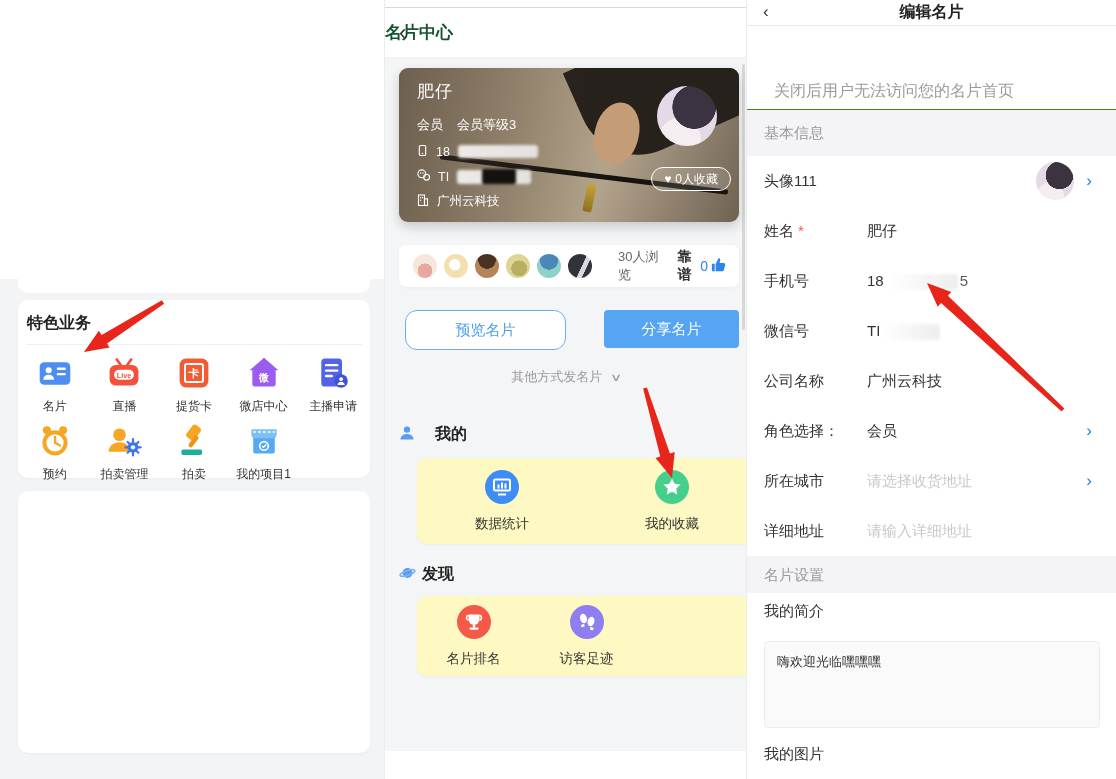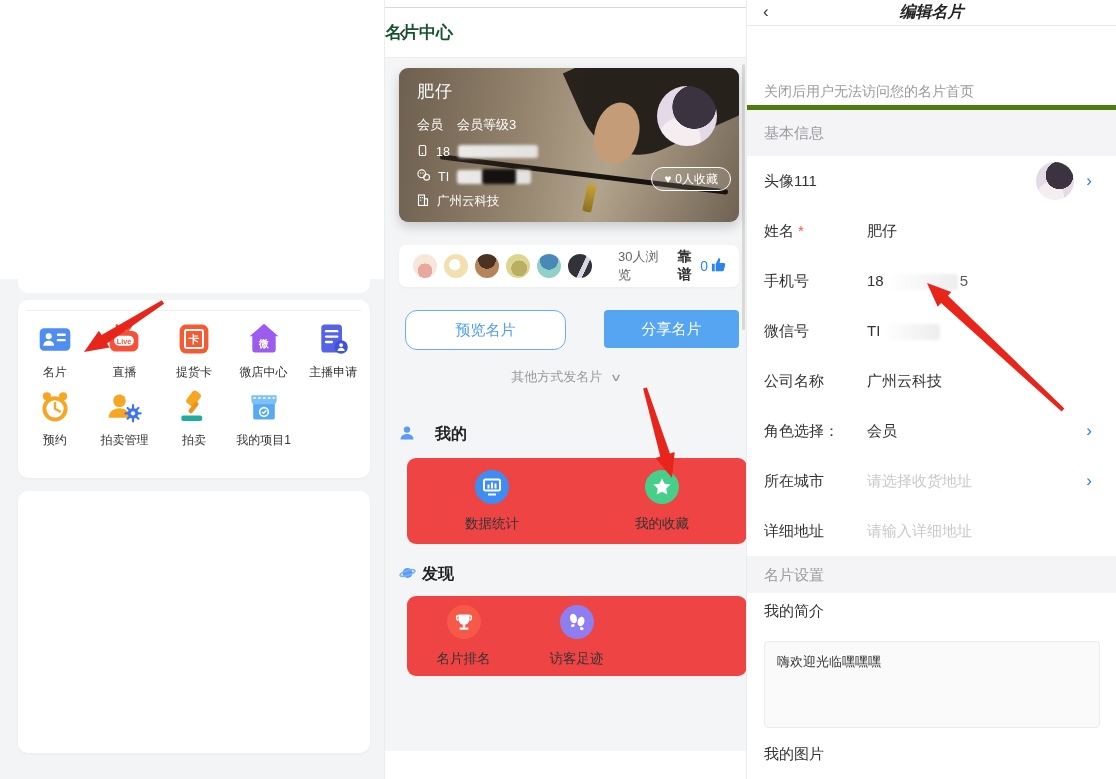--- a/index.html
+++ b/index.html
@@ -59,35 +59,35 @@
   .views{font-size:13px;color:#666;margin-left:12px;}
   .kaopu{margin-left:auto;display:flex;align-items:center;font-size:14px;}
   .kaopu b{color:#333;}
   .kaopu .cnt{color:#2b85f0;margin:0 2px 0 1px;}
   
   .btn-preview{position:absolute;left:20px;top:310px;width:159px;height:38px;background:#fff;border:1px solid #6badf3;border-radius:12px;color:#4a9cf0;font-size:15px;display:flex;align-items:center;justify-content:center;cursor:pointer;}
   .btn-share{position:absolute;left:219px;top:310px;width:135px;height:38px;background:#55a5f3;border-radius:4px;color:#fff;font-size:15px;display:flex;align-items:center;justify-content:center;cursor:pointer;}
   .other{position:absolute;left:0;top:368px;width:100%;text-align:center;font-size:13px;color:#9a9a9a;cursor:pointer;}
   .other .caret{display:inline-block;margin-left:6px;color:#9a9a9a;transform:scaleX(1.5);font-size:11px;}
   .sec-title{position:absolute;left:14px;display:flex;align-items:center;gap:6px;font-size:16px;font-weight:bold;color:#222;}
-  .mcard{position:absolute;left:22px;background:#ef4444;border-radius:9px;display:flex;box-shadow:0 1px 3px rgba(0,0,0,.04);}
+  .mcard{position:absolute;left:32px;background:#fef9c3;border-radius:9px;display:flex;box-shadow:0 1px 3px rgba(0,0,0,.04);}
   .mitem{flex:1;display:flex;flex-direction:column;align-items:center;justify-content:center;gap:7px;cursor:pointer;}
   .mitem .lb{font-size:13.5px;color:#333;}
   
   .panel-right{position:absolute;left:746px;top:0;width:370px;height:779px;background:#fff;border-left:1px solid #ececec;box-sizing:border-box;}
   .pr-header{position:absolute;top:0;left:0;width:100%;height:26px;border-bottom:1px solid #e8e8e8;box-sizing:border-box;}
-  .pr-header .ttl{text-align:center;line-height:24px;font-size:16px;font-weight:bold;color:#222;font-style:italic;}
+  .pr-header .ttl{text-align:center;line-height:24px;font-size:16px;font-weight:bold;color:#222;}
   .pr-back{position:absolute;left:16px;top:0;line-height:24px;font-size:17px;color:#333;cursor:pointer;}
   .pr-status{position:absolute;top:26px;left:0;width:100%;height:46px;border-bottom:1px solid #f0f0f0;display:flex;align-items:center;padding-left:17px;box-sizing:border-box;font-size:15px;}
   .pr-status .lab{width:96px;color:#333;}
   .radio{width:22px;height:22px;border-radius:50%;box-sizing:border-box;display:flex;align-items:center;justify-content:center;cursor:pointer;flex:none;}
   .radio.on{background:#1b82f0;color:#fff;font-size:13px;}
   .radio.off{background:#fff;border:1px solid #d9d9d9;margin-left:48px;}
   .radio-lb{margin-left:11px;color:#333;}
-  .pr-hint{position:absolute;top:72px;left:0;width:100%;height:38px;line-height:38px;padding-left:17px;box-sizing:border-box;color:#9b9b9b;font-size:14px;border-bottom:5px solid #4d7c0f;}
+  .pr-hint{position:absolute;top:72px;left:0;width:100%;height:38px;line-height:38px;padding-left:27px;box-sizing:border-box;color:#9b9b9b;font-size:16px;border-bottom:1px solid #4d7c0f;}
   .pr-sec{position:absolute;left:0;width:100%;background:#f4f4f6;color:#9a9aa0;font-size:15px;padding-left:17px;box-sizing:border-box;}
   .sec1{top:110px;height:46px;line-height:46px;}
   .sec2{top:556px;height:37px;line-height:37px;}
   .pr-rows{position:absolute;top:156px;left:0;width:100%;}
   .prow{height:50px;display:flex;align-items:center;padding:0 24px 0 17px;box-sizing:border-box;font-size:15px;}
   .prow .lab{width:103px;color:#333;flex:none;}
   .prow .val{color:#333;}
   .prow .ph{color:#c9c9cd;}
   .req{color:#f05a4a;margin-left:4px;}
   .chev{margin-left:auto;color:#2b7de0;font-size:17px;cursor:pointer;}
@@ -104,20 +104,21 @@
 </head>
 <body>
 
 <div class="stage">
 
   <section class="panel-left">
     <div class="pl-grey"></div>
     <div class="pl-stub"></div>
 
     <div class="pl-card">
+      <div class="pl-title">特色业务</div>
       <div class="pl-div"></div>
       <div class="pl-grid">
 
         <div class="svc">
           <span>
             <svg viewBox="0 0 40 40" width="36" height="36">
                 <rect x="3" y="8" width="34" height="25" rx="5" fill="#4e8df2"></rect>
                 <circle cx="13" cy="17" r="3.4" fill="#fff"></circle>
                 <path d="M7 27.5c0-3.3 2.7-5.5 6-5.5s6 2.2 6 5.5z" fill="#fff"></path>
                 <rect x="22" y="14" width="10" height="2.6" rx="1.3" fill="#fff"></rect>

